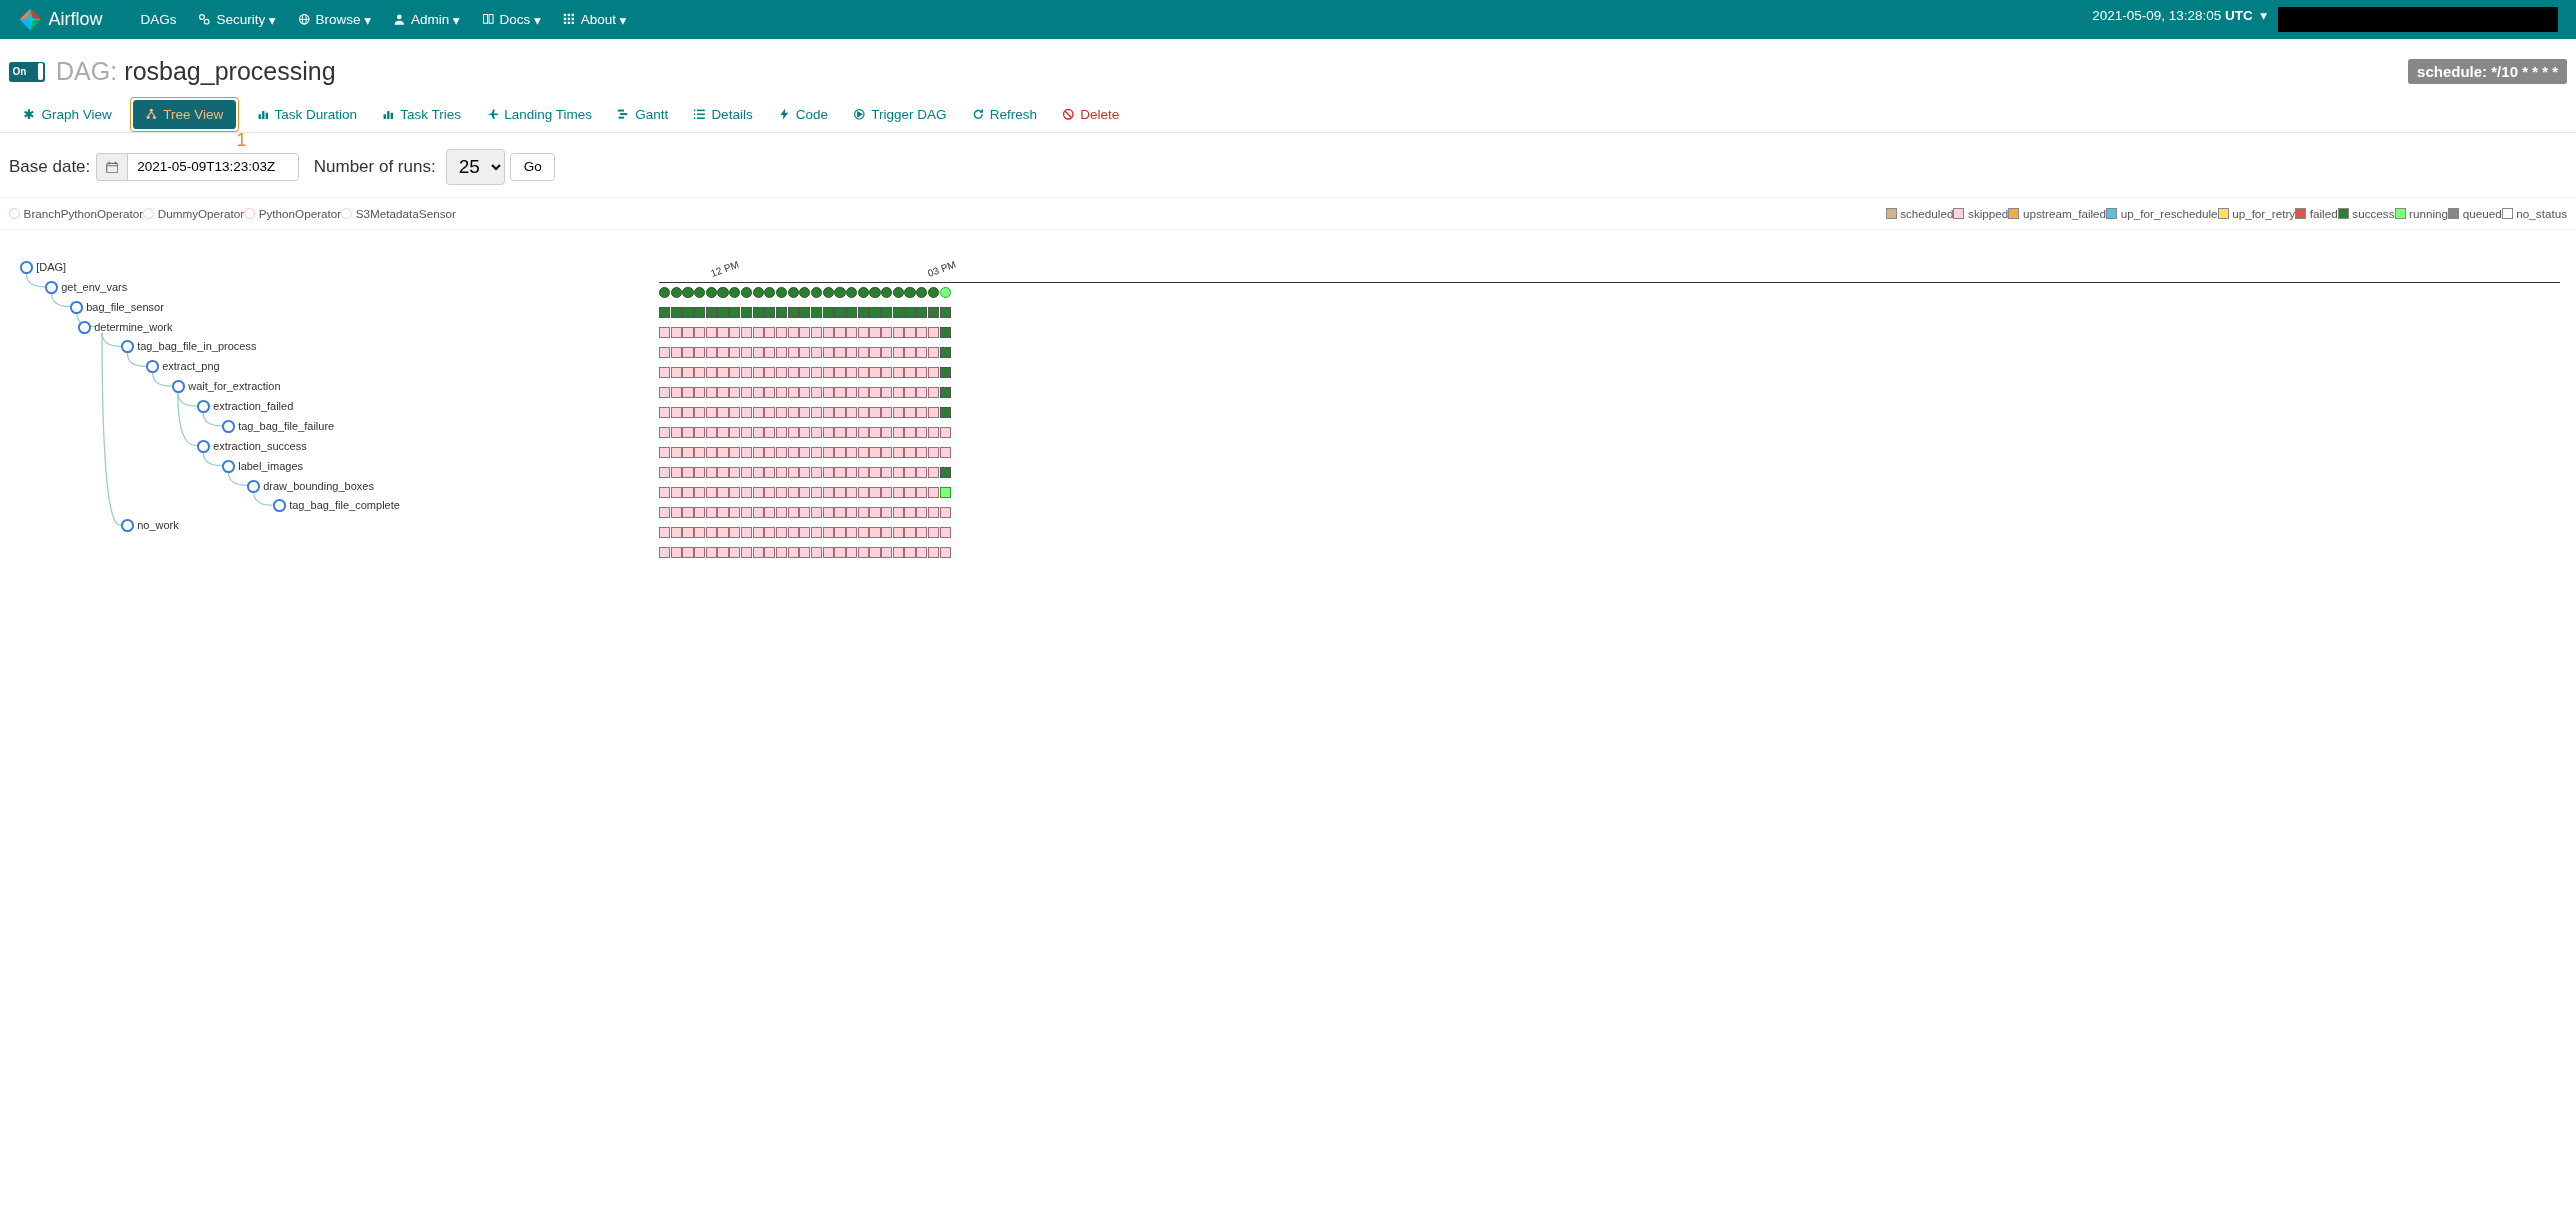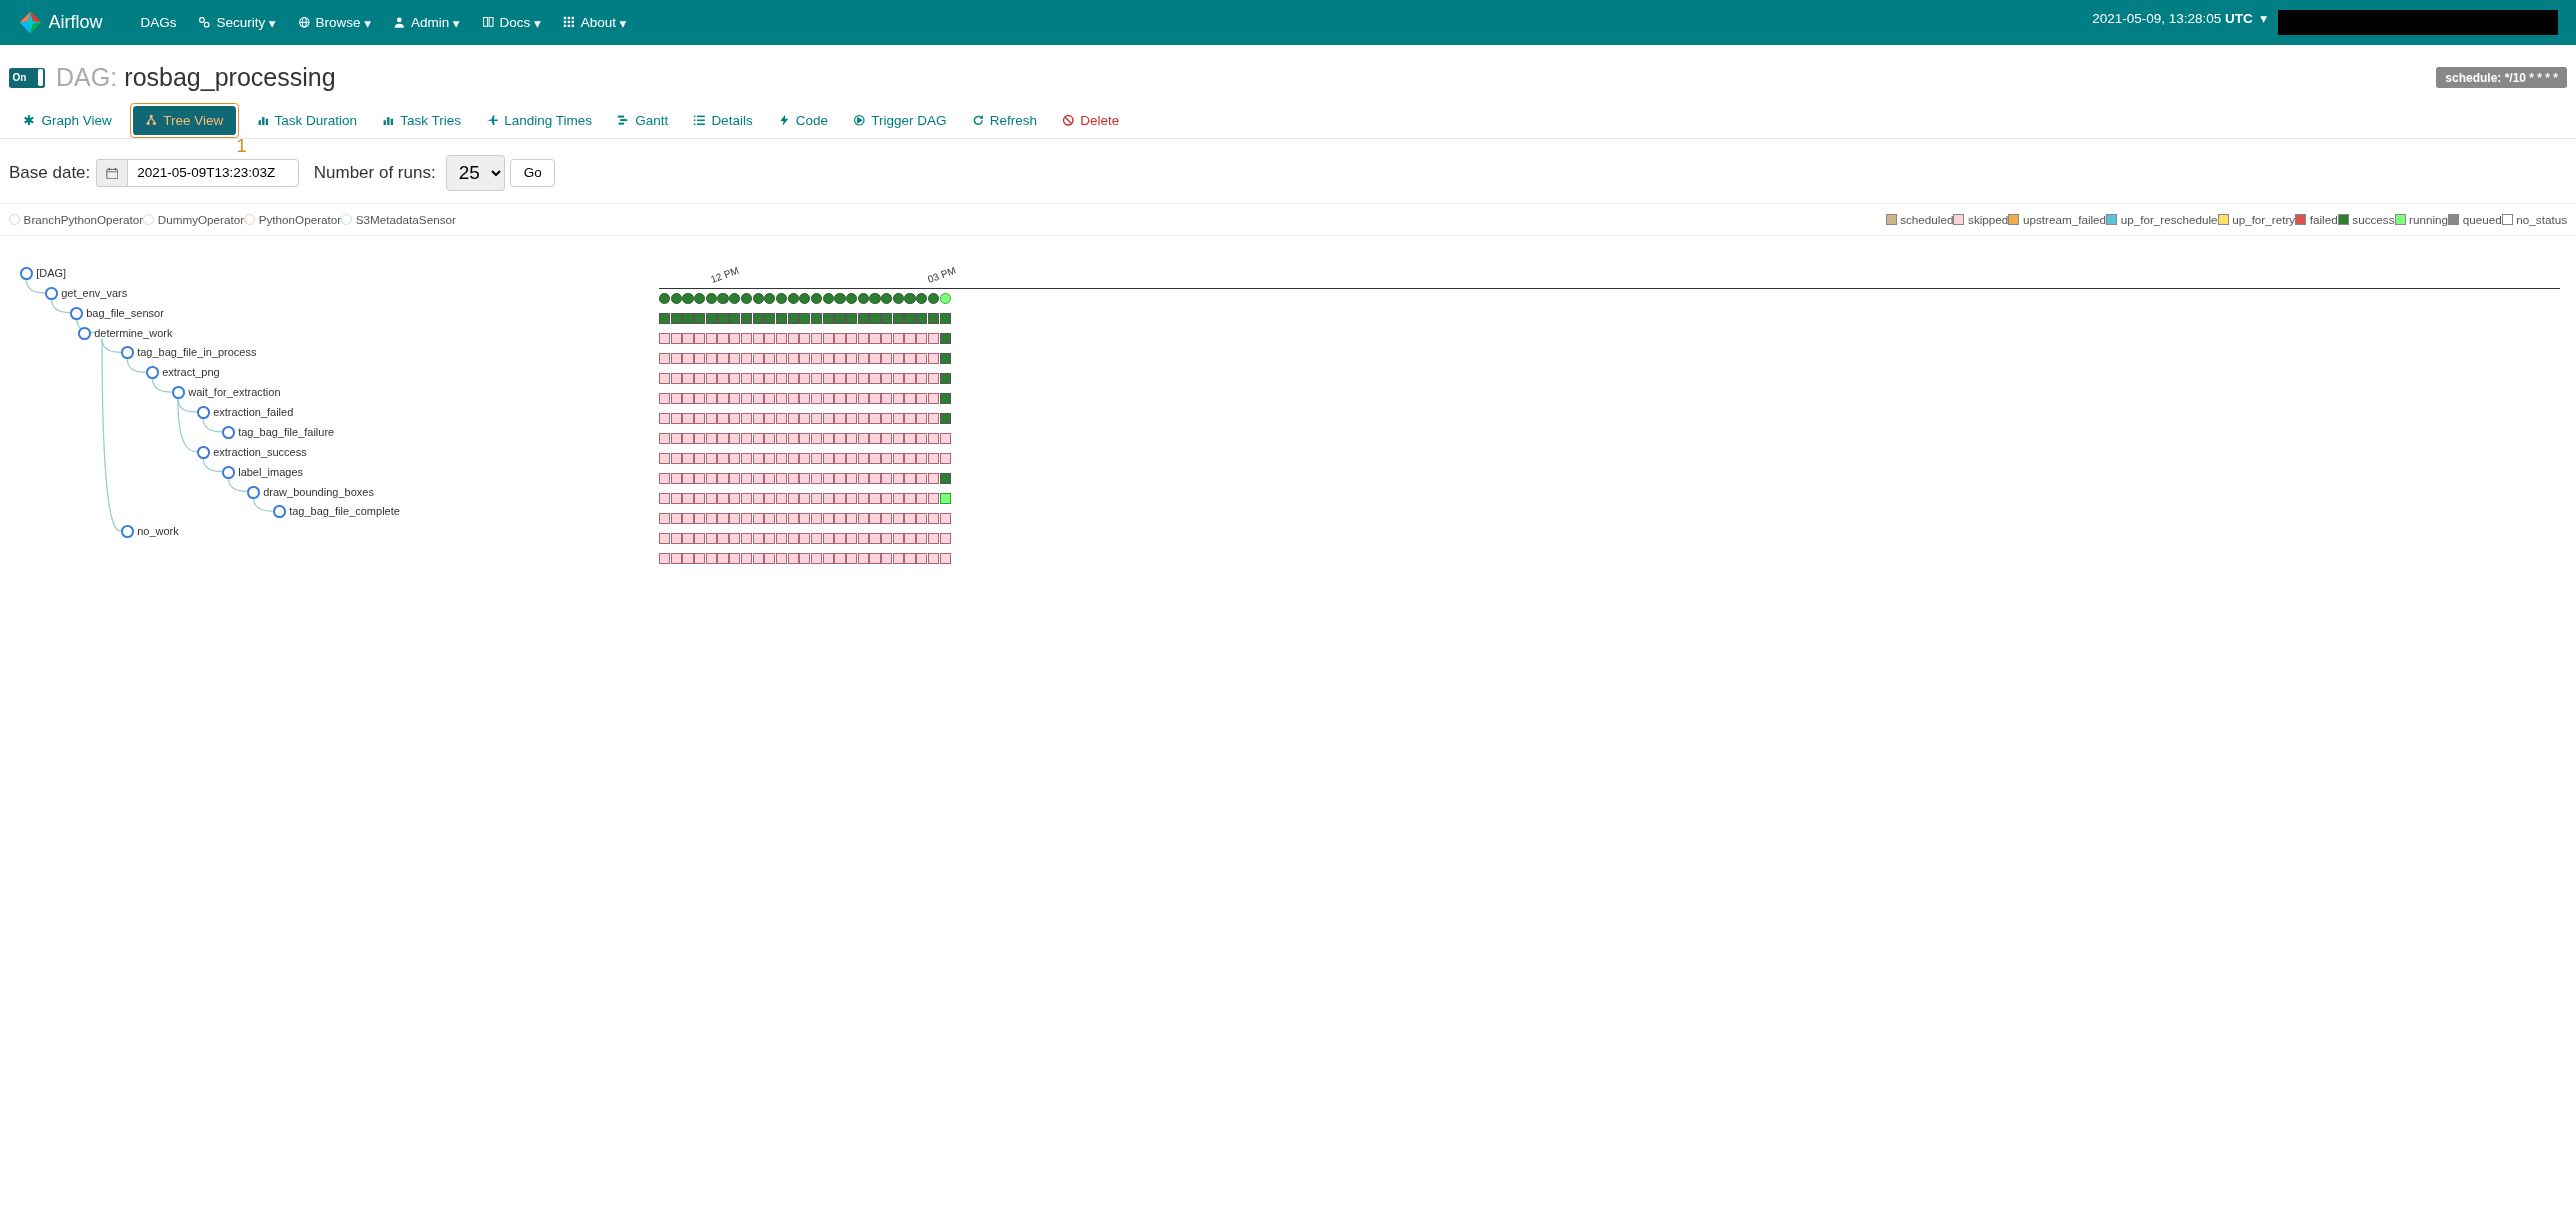--- a/index.html
+++ b/index.html
@@ -1,38 +1,38 @@
 <!DOCTYPE html>
 <html style="font-size:14.5px"><head>
 <meta charset="utf-8">
 <style>
 * { box-sizing: border-box; margin: 0; padding: 0; }
 body { font-family: -apple-system, BlinkMacSystemFont, "Segoe UI", Helvetica, Arial, sans-serif; font-size: 12.6px; color: #333; background: #fff; }
 
 
-.navbar { background: #017e84; color: #fff; display: flex; align-items: center; padding: 0 18px; height: 45px; }
+.navbar { background: #017e84; color: #fff; display: flex; align-items: center; padding: 0 18px; height: 39px; }
 .navbar .brand { display: flex; align-items: center; font-size: 18px; font-weight: 400; margin-right: 27px; }
 .navbar .brand svg { width: 25px; height: 25px; margin-right: 5.4px; }
 .navbar .nav { display: flex; align-items: center; flex: 1; }
 .navbar .nav-item { color: #fff; padding: 0 11px; font-size: 13.5px; display: flex; align-items: center; cursor: pointer; height: 43px; }
 .navbar .nav-item svg { margin-right: 5.4px; }
 .navbar .caret { margin-left: 3.6px; }
 .navbar .right { display: flex; }
 .navbar .datetime { font-size: 13.5px; margin-right: 11px; }
 .navbar .datetime b { font-weight: 600; }
 .navbar .redacted { width: 280px; height: 25px; background: #000; }
 
 
 .header-row { display: flex; align-items: center; justify-content: space-between; padding: 18px 9px 7.2px; }
 .dag-title { display: flex; align-items: center; font-size: 25px; font-weight: 500; }
 .toggle-switch { width: 36px; height: 20px; background: #0f6874; border-radius: 2.7px; color: #fff; display: flex; align-items: center; padding: 0 3.6px; font-size: 10px; font-weight: 600; margin-right: 11px; position: relative; }
 .toggle-switch::after { content: ""; position: absolute; right: 1.8px; top: 1.8px; bottom: 1.8px; width: 5.4px; background: #fff; border-radius: 1.8px; }
 .dag-label { color: #aaa; margin-right: 7.2px; }
 .dag-name { color: #333; }
-.schedule-badge { background: #888; color: #fff; padding: 3.6px 9px; border-radius: 2.7px; font-size: 12px; font-weight: 600; }
+.schedule-badge { background: #888; color: #fff; padding: 3.6px 9px; border-radius: 2.7px; font-size: 15px; font-weight: 600; }
 
 
 .tabs-row { display: flex; align-items: center; padding: 3.6px 9px 0; border-bottom: 0.9px solid #e5e5e5; }
 .tab { color: #017e84; padding: 9px 12.6px; font-size: 13.5px; display: flex; align-items: center; cursor: pointer; }
 .tab svg, .tab .glyph { margin-right: 5.4px; }
 .tab.active { background: #0f6874; color: #fdba74; border-radius: 3.6px; padding: 7.2px 12.6px; }
 .tab.danger { color: #c9302c; }
 .highlight-box { border: 1.8px solid #e28b1f; border-radius: 3.6px; padding: 1.8px; margin: 0 5.4px; position: relative; }
 .highlight-label { position: absolute; right: -9px; bottom: -20px; color: #e28b1f; font-size: 18px; font-weight: 400; }
 

